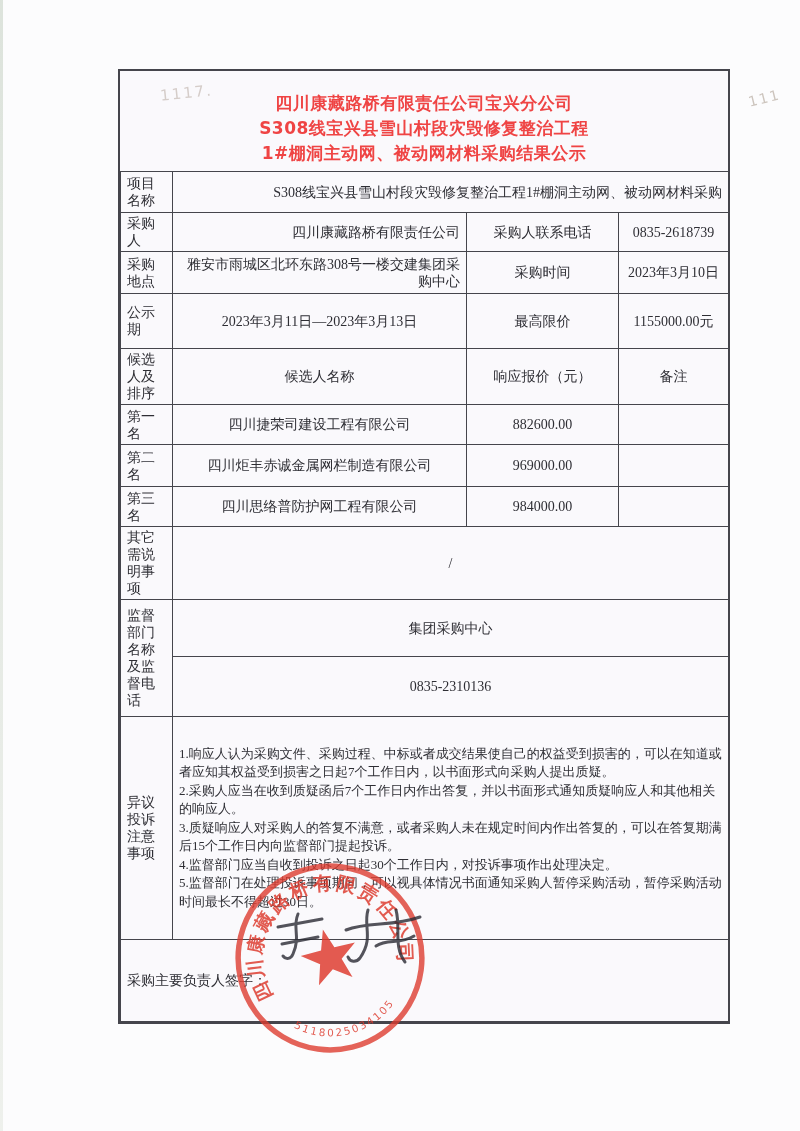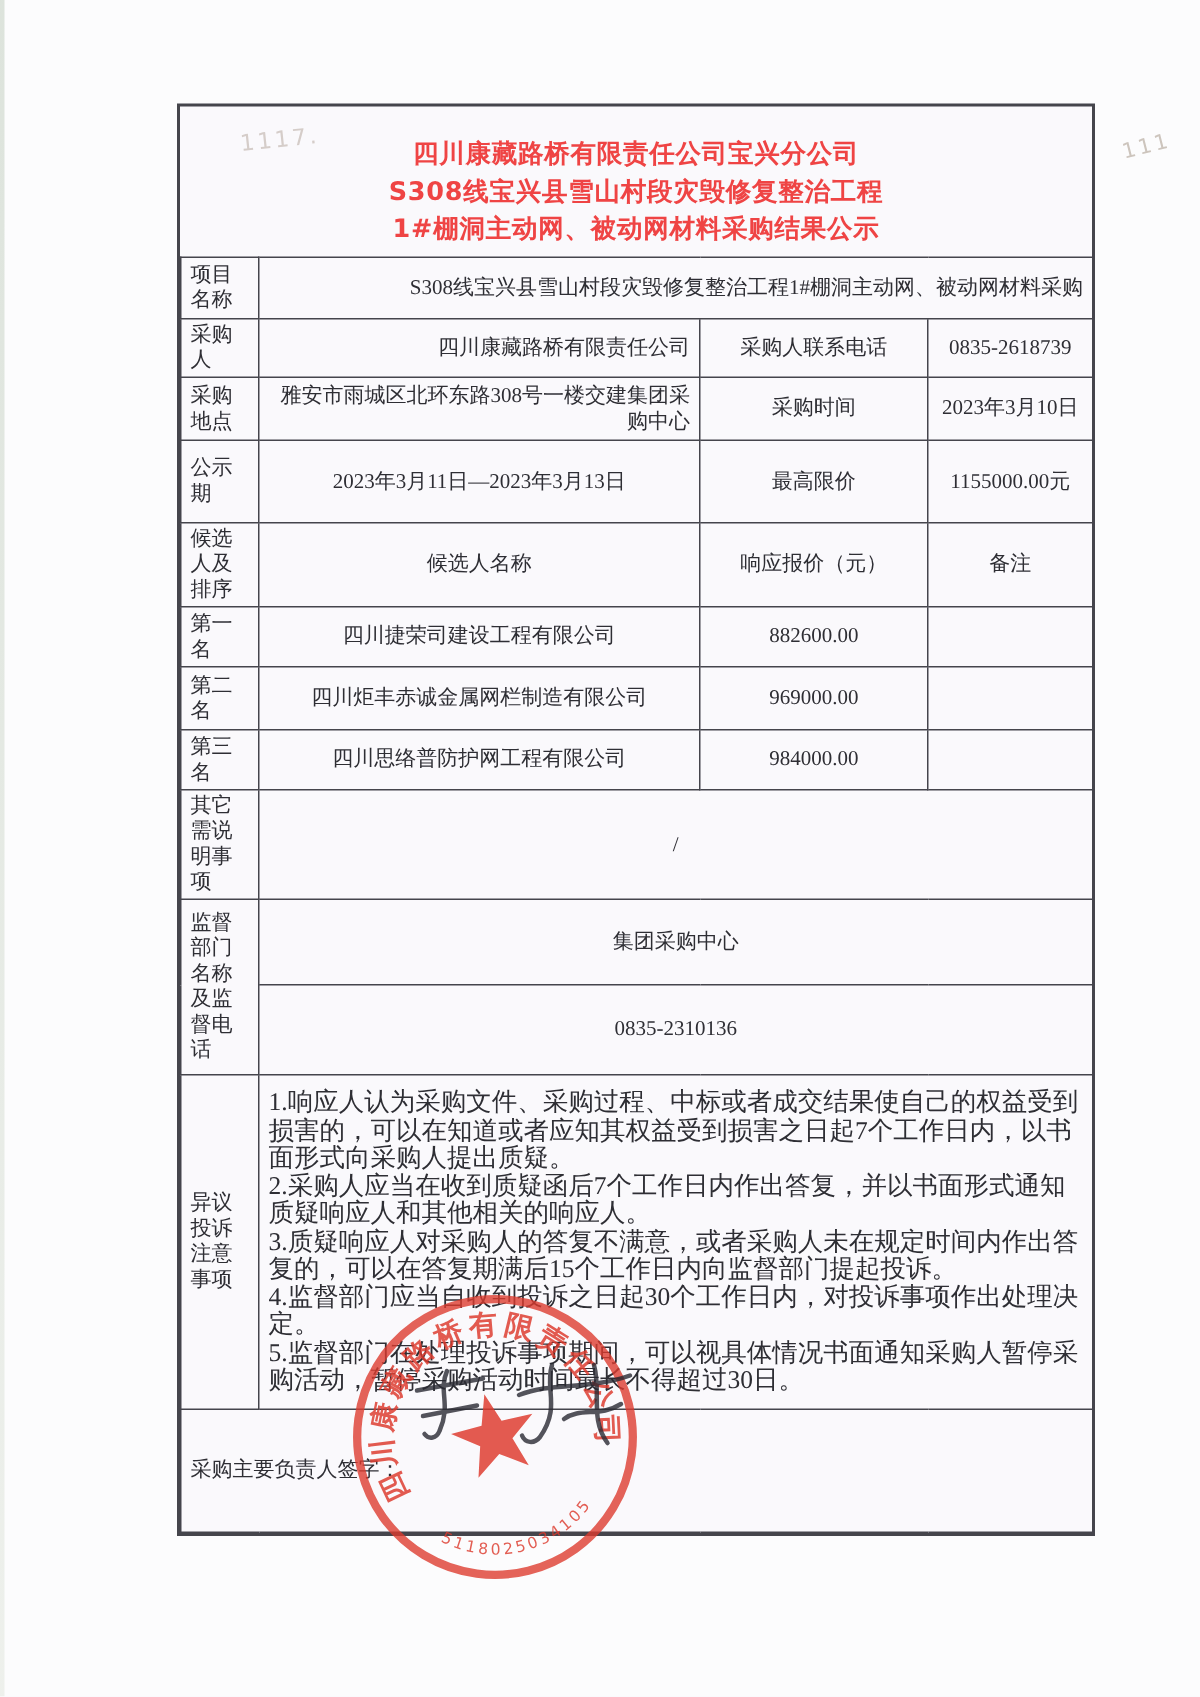--- a/index.html
+++ b/index.html
@@ -34,21 +34,21 @@
     word-break:break-all;
   }
   td.lbl{padding:2px 3px 2px 5px;}
   td.ctr{text-align:center;}
   td.lft{text-align:right;padding-left:9px;}
   tr.r1{height:41px;} tr.r2{height:35px;margin-left:28px;} tr.r3{height:42px;} tr.r4{height:55px;}
   tr.r5{height:45px;} tr.r6{height:40px;margin-left:45px;} tr.r7{height:42px;} tr.r8{height:40px;}
   tr.r9{height:46px;margin-left:40px;} tr.r10{height:57px;margin-left:20px;} tr.r11{height:60px;} tr.r12{height:223px;}
   tr.r13{height:82px;}
   td.notice-cell{padding:30px 8px 10px 12px;vertical-align:middle;}
-  .notice-item{font-size:17px;line-height:18.5px;}
+  .notice-item{font-size:13px;line-height:18.5px;}
   td.sig-cell{padding-left:8px;}
 
   .stamp{
     position:absolute;left:232px;top:860px;width:196px;height:196px;
     transform:rotate(-14deg);opacity:.9;pointer-events:none;
   }
   .signature{
     position:absolute;left:268px;top:900px;width:175px;height:82px;
     pointer-events:none;
   }

